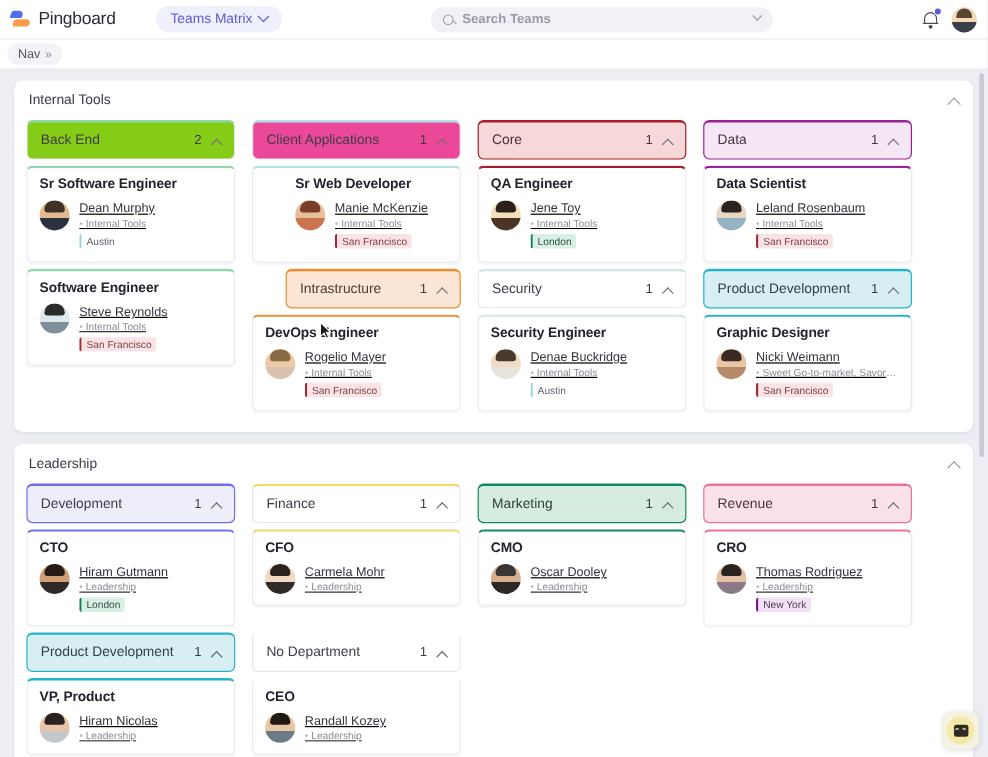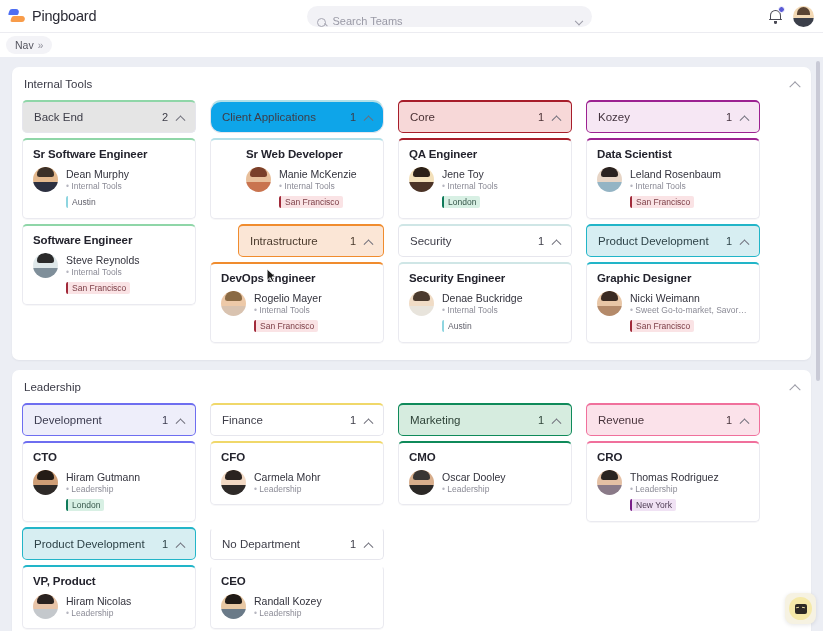--- a/index.html
+++ b/index.html
@@ -27,21 +27,21 @@
     background: #f0effc; color: #5b5bd6;
     font-size: 11.5px; border-radius: 13px;
     padding: 5px 12px; display: flex; align-items: center; gap: 6px;
     cursor: pointer; white-space: nowrap;
   }
   .chev-sm { width: 7px; height: 7px; border-right: 1.3px solid currentColor; border-bottom: 1.3px solid currentColor; transform: rotate(45deg) translate(-2px,-2px); }
 
   .search-wrap { flex: 1; display: flex; justify-content: center; }
   .search-box {
     width: 285px; height: 21px; background: #f2f2f6; border-radius: 11px;
-    display: flex; align-items: flex-end; padding: 0 10px; gap: 7px; cursor: text;
+    display: flex; align-items: center; padding: 0 10px; gap: 7px; cursor: text; font-weight: bold;
   }
   .search-ico { width: 9px; height: 9px; border: 1.2px solid #a6a6b2; border-radius: 50%; position: relative; flex: none; }
   .search-ico::after { content:""; position:absolute; width:3.5px; height:1.2px; background:#a6a6b2; transform:rotate(45deg); right:-3px; bottom:0.5px; }
   .search-ph { font-size: 11px; color: #9a9aa6; flex: 1; }
   .chev-dd { width: 6px; height: 6px; border-right: 1.2px solid #9a9aa6; border-bottom: 1.2px solid #9a9aa6; transform: rotate(45deg) translate(-2px,-2px); }
 
   .topright { display: flex; align-items: center; gap: 10px; padding-right: 9px; }
   .bell { width: 15px; height: 16px; position: relative; cursor: pointer; }
   .bell .body { position:absolute; left:2px; top:2px; width:11px; height:10px; border:1.3px solid #4a4a55; border-radius: 6px 6px 2px 2px; border-bottom: none; }
   .bell .base { position:absolute; left:1px; top:11px; width:13px; height:1.4px; background:#4a4a55; border-radius:1px; }
@@ -89,21 +89,21 @@
 
   
   .pcard {
     border:1px solid #eaeaf0; border-radius:5px; background:#fff;
     padding: 8px 10px 9px 10px; margin-bottom:5px;
     box-shadow: 0 1px 1px rgba(25,25,50,.035);
   }
   .role { font-size:11.5px; font-weight:bold; color:#23232d; margin-bottom:7px; letter-spacing:-0.1px; }
   .prow { display:flex; gap:8px; align-items:flex-start; }
   .pav { width:25px; height:25px; border-radius:50%; flex:none; overflow:hidden; position:relative; }
-  .pinfo { min-width:0; flex:1; padding-top:1px; }
+  .pinfo { min-width:0; flex:1; padding-top:1px;text-decoration:underline; }
   .pname { font-size:10.5px; color:#33333d; white-space:nowrap; overflow:hidden; text-overflow:ellipsis; }
   .pteam { font-size:8.5px; color:#8b8b96; margin-top:1px; white-space:nowrap; overflow:hidden; text-overflow:ellipsis; }
   .pteam .bul { color:#b6b6c0; }
   .ploc { display:inline-block; font-size:8.5px; margin-top:2px; padding:1px 4px 1px 4px; border-radius:2px; }
 
   
   .cursor { position:absolute; width:11px; height:16px; pointer-events:none; z-index:60; }
 
   
   .chat {
@@ -125,20 +125,24 @@
 
 <div class="topbar">
   <div class="logo-wrap">
     <span class="logo-mark">
       <span class="b1"></span>
         <span class="b2"></span>
     </span>
     <span class="logo-text">Pingboard</span>
   </div>
 
+  <div class="matrix-pill">
+    <span>Teams Matrix</span>
+    <span class="chev-sm"></span>
+  </div>
 
   <div class="search-wrap">
     <div class="search-box">
       <span class="search-ico"></span>
       <span class="search-ph">Search Teams</span>
       <span class="chev-dd"></span>
     </div>
   </div>
 
   <div class="topright">
@@ -161,39 +165,39 @@
 
 <div class="scroll-area">
   <div id="sections-root">
       <div class="section">
         <div class="section-head">
           <span class="section-title">Internal Tools</span>
           <span class="chev-up"></span>
         </div>
         <div class="grid">
           <div class="col">
-            <div class="team-head" style="background: #e5e5e5; border-top: 2px solid rgb(143, 214, 168);">
+            <div class="team-head" style="background: #84cc16; border-top: 2px solid rgb(143, 214, 168);">
               <span class="tname" style="color:#3d3d48">Back End</span>
               <span class="right">
                 <span class="cnt" style="color:#3d3d48">2</span>
                 <span class="cv"></span>
               </span>
             </div>
             <div class="pcard" style="border-top: 2px solid rgb(143, 214, 168);">
               <div class="role">Sr Software Engineer</div>
               <div class="prow">
                 <span class="pav" style="background:linear-gradient(#e4b98e 0 60%, #2c3040 60% 100%)">
                   <span style="position:absolute;left:4px;top:0;width:17px;height:10px;border-radius:9px 9px 3px 3px;background:#3d3128"></span>
                 </span>
                 <span class="pinfo"><div class="pname">Dean Murphy</div><div class="pteam"><span class="bul">•</span> <span>Internal Tools</span></div><span class="ploc" style="background:transparent;color:#62626d;border-left:2.5px solid #8ed5e0">Austin</span></span>
               </div>
             </div>
           </div>
           <div class="col">
-            <div class="team-head" style="background: #0ea5e9; border-top: 2px solid rgb(179, 224, 232); border-radius: 11px;">
+            <div class="team-head" style="background: #ec4899; border-top: 2px solid rgb(179, 224, 232);">
               <span class="tname" style="color:#3d3d48">Client Applications</span>
               <span class="right">
                 <span class="cnt" style="color:#3d3d48">1</span>
                 <span class="cv"></span>
               </span>
             </div>
             <div class="pcard" style="border-top: 2px solid rgb(179, 224, 232); padding-left: 35px;">
               <div class="role">Sr Web Developer</div>
               <div class="prow">
                 <span class="pav" style="background:linear-gradient(#e8bf9b 0 60%, #c9744f 60% 100%)">
@@ -216,21 +220,21 @@
               <div class="prow">
                 <span class="pav" style="background:linear-gradient(#f3e0ba 0 60%, #4b3326 60% 100%)">
                   <span style="position:absolute;left:4px;top:0;width:17px;height:10px;border-radius:9px 9px 3px 3px;background:#2c2018"></span>
                 </span>
                 <span class="pinfo"><div class="pname">Jene Toy</div><div class="pteam"><span class="bul">•</span> <span>Internal Tools</span></div><span class="ploc" style="background:#d8f0e4;color:#36564a;border-left:2.5px solid #0f7a5a">London</span></span>
               </div>
             </div>
           </div>
           <div class="col">
             <div class="team-head" style="background: rgb(246, 231, 244); border-top: 2px solid rgb(156, 33, 145); border-right-color: rgb(156, 33, 145); border-bottom-color: rgb(156, 33, 145); border-left-color: rgb(156, 33, 145);">
-              <span class="tname" style="color:#43333f">Kozey</span>
+              <span class="tname" style="color:#43333f">Data</span>
               <span class="right">
                 <span class="cnt" style="color:#43333f">1</span>
                 <span class="cv"></span>
               </span>
             </div>
             <div class="pcard" style="border-top: 2px solid rgb(156, 33, 145);">
               <div class="role">Data Scientist</div>
               <div class="prow">
                 <span class="pav" style="background:linear-gradient(#e7d5c6 0 60%, #94b4c4 60% 100%)">
                   <span style="position:absolute;left:4px;top:0;width:17px;height:10px;border-radius:9px 9px 3px 3px;background:#2a2220"></span>

